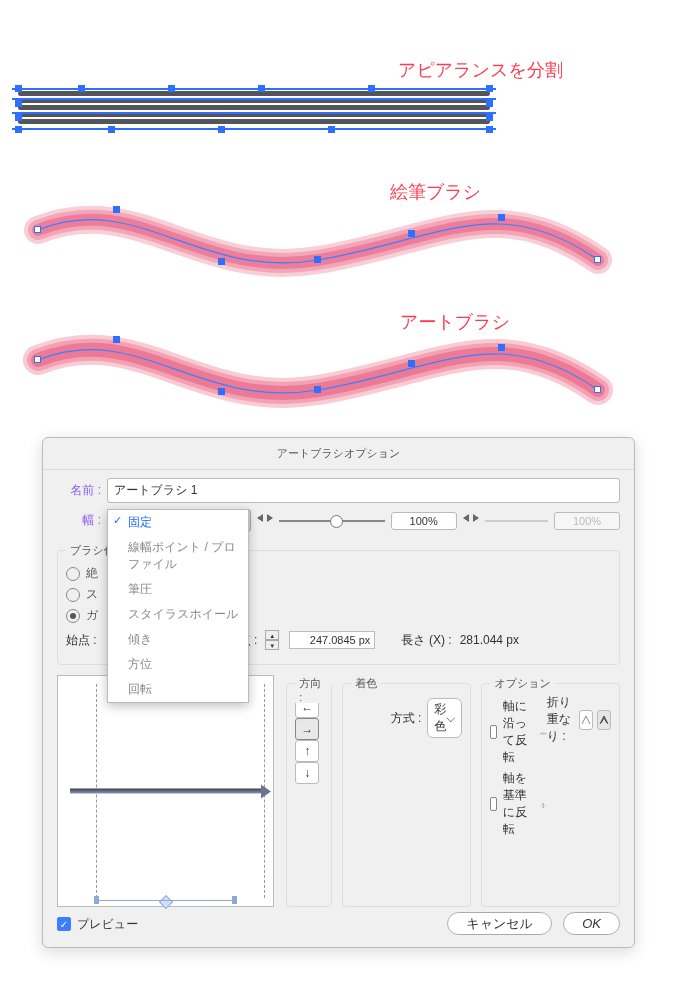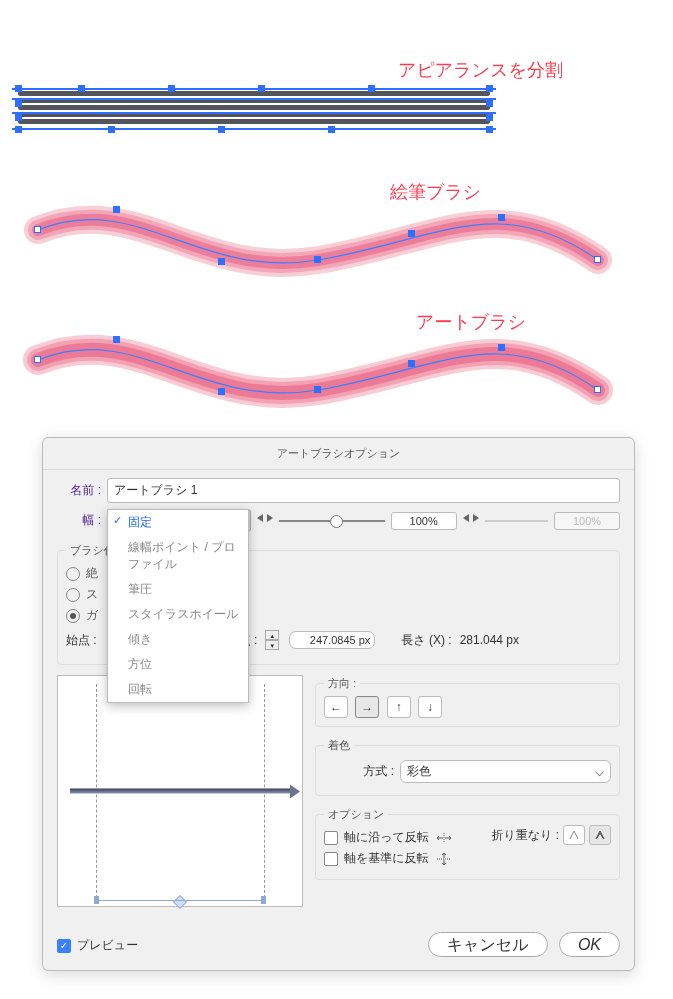--- a/index.html
+++ b/index.html
@@ -21,21 +21,21 @@
   }
   .anno {
     position: absolute;
     font-family: "Comic Sans MS", cursive;
     color: #ff3a4f;
     font-size: 18px;
     font-weight: 500;
   }
   .anno1 { top: 58px; left: 398px; }
   .anno2 { top: 180px; left: 390px; }
-  .anno3 { top: 310px; left: 416px; }
+  .anno3 { top: 310px; left: 400px; }
 
   
   .stroke1 {
     position: absolute;
     top: 88px; left: 18px;
     width: 472px; height: 45px;
   }
   .stroke1 .bar {
     position: absolute;
     left: 0; right: 0;
@@ -82,21 +82,21 @@
   }
   .dialog-title {
     text-align:center;
     padding:8px 0;
     font-size:11px;
     color:#555;
     border-bottom:1px solid #ddd;
   }
   .dialog-body { padding:8px 14px 14px 14px; }
   .row { display:flex; align-items:center; margin-bottom:6px; }
-  .label { width:44px; text-align:right; padding-right:6px; color:#4c1d95;}
+  .label { width:44px; text-align:right; padding-right:6px; color:#8b5cf6;}
   .input-text {
     flex:1;
     background:#fff;
     border:1px solid #bbb;
     border-radius:3px;
     padding:3px 6px;
     font-size:12px;
   }
   .select {
     width:130px;
@@ -193,21 +193,21 @@
     font-size:11px;
     color:#555;
   }
   .radio-row { display:flex; align-items:center; margin:4px 0; font-size:12px; color:#555;}
   .radio-row .r {
     width:12px;height:12px;border:1px solid #888;border-radius:50%;
     margin-right:6px;display:inline-flex;align-items:center;justify-content:center;
   }
   .radio-row .r.checked::after{content:"";width:6px;height:6px;background:#555;border-radius:50%;}
   .small-input {
-    background:#fff;border:1px solid #bbb;border-radius:7px;
+    background:#fff;border:1px solid #bbb;border-radius:0;
     padding:2px 4px;font-size:11px;width:76px;text-align:right;
   }
   .stepper {
     display:inline-flex;flex-direction:column;margin-right:2px;
   }
   .stepper span{
     width:12px;height:8px;border:1px solid #aaa;background:#eee;font-size:7px;
     display:flex;align-items:center;justify-content:center;line-height:1;
   }
 
@@ -236,21 +236,21 @@
     position:absolute;left:12px;right:10px;top:50%;height:5px;
     background:linear-gradient(to bottom,#3a3e4a,#6d7490 60%,#8a93b5);
     transform:translateY(-50%);
   }
   .preview-box .brush-line::after{
     content:"";position:absolute;right:-8px;top:-4px;
     border-top:7px solid transparent;border-bottom:7px solid transparent;
     border-left:10px solid #6d7490;
   }
 
-  .right-col{flex:1;display:flex;flex-direction:column;gap:10px;}
+  .right-col{flex:1;display:flex;gap:10px;}
   .dir-btn{
     width:22px;height:20px;border:1px solid #bbb;border-radius:3px;
     background:#fff;display:inline-flex;align-items:center;justify-content:center;
     font-size:12px;margin-right:4px;
   }
   .dir-btn.active{background:#e8e8e8;border-color:#888;}
   .color-row{display:flex;align-items:center;gap:6px;margin:4px 0;}
   .select-wide{
     flex:1;background:#fff;border:1px solid #bbb;border-radius:6px;
     padding:2px 6px;font-size:12px;display:flex;justify-content:space-between;align-items:center;
@@ -258,24 +258,24 @@
   .swatch{width:18px;height:18px;background:#000;border:1px solid #888;}
   .eyedrop{width:16px;height:16px;display:inline-block;}
   .checkbox{
     width:12px;height:12px;border:1px solid #888;border-radius:2px;
     margin-right:6px;display:inline-flex;align-items:center;justify-content:center;background:#fff;
   }
   .checkbox.checked{background:#3a7fff;border-color:#3a7fff;}
   .checkbox.checked::after{content:"✓";color:#fff;font-size:10px;}
   .opt-row{display:flex;align-items:center;margin:4px 0;font-size:12px;}
   .mini-icon{width:18px;height:14px;margin-left:6px;display:inline-block;}
-  .footer{display:flex;justify-content:space-between;align-items:center;margin-top:28px;}
+  .footer{display:flex;justify-content:space-between;align-items:center;margin-top:8px;}
   .btn{
     border:1px solid #aaa;border-radius:14px;background:#fff;
-    padding:3px 18px;font-size:16px;
+    padding:3px 18px;font-size:13px;
   }
   .prev-row{display:flex;align-items:center;}
   .overlap-btn{
     width:20px;height:18px;border:1px solid #bbb;border-radius:3px;background:#fff;
     display:inline-flex;align-items:center;justify-content:center;margin-left:4px;font-size:10px;
   }
   .bulb{width:14px;height:14px;}
 </style>
 </head>
 <body>

